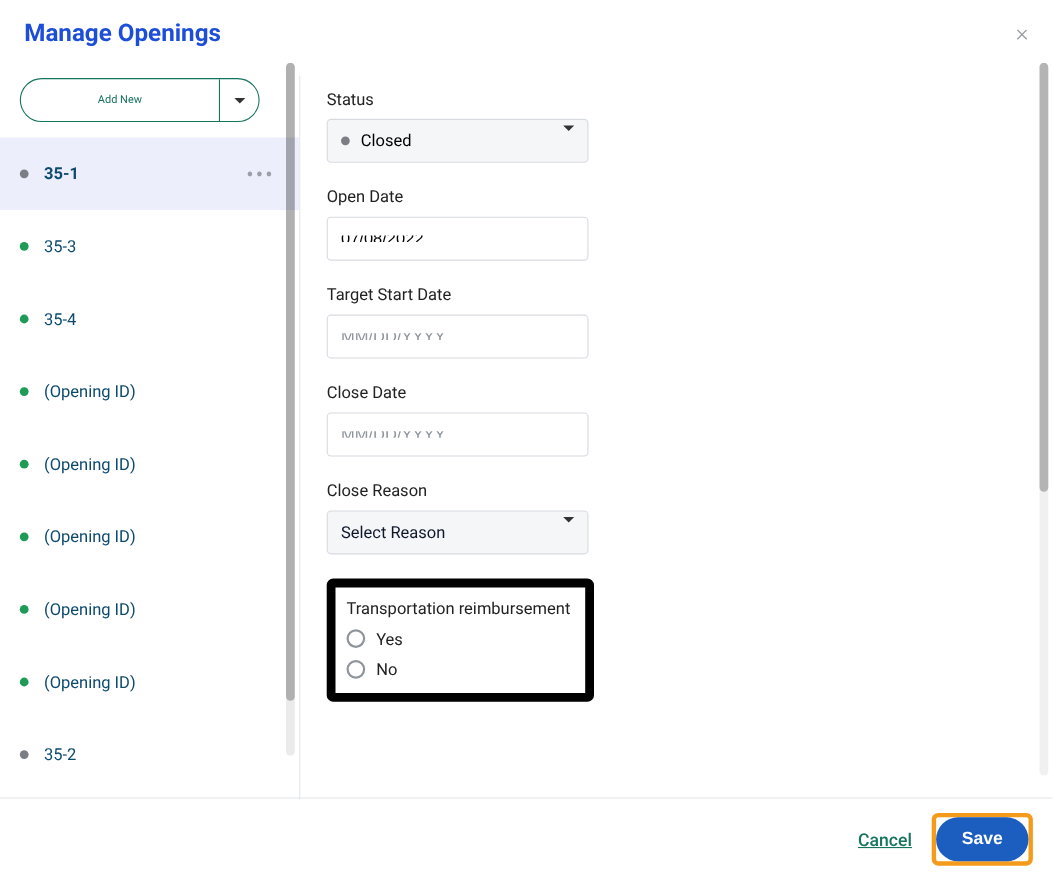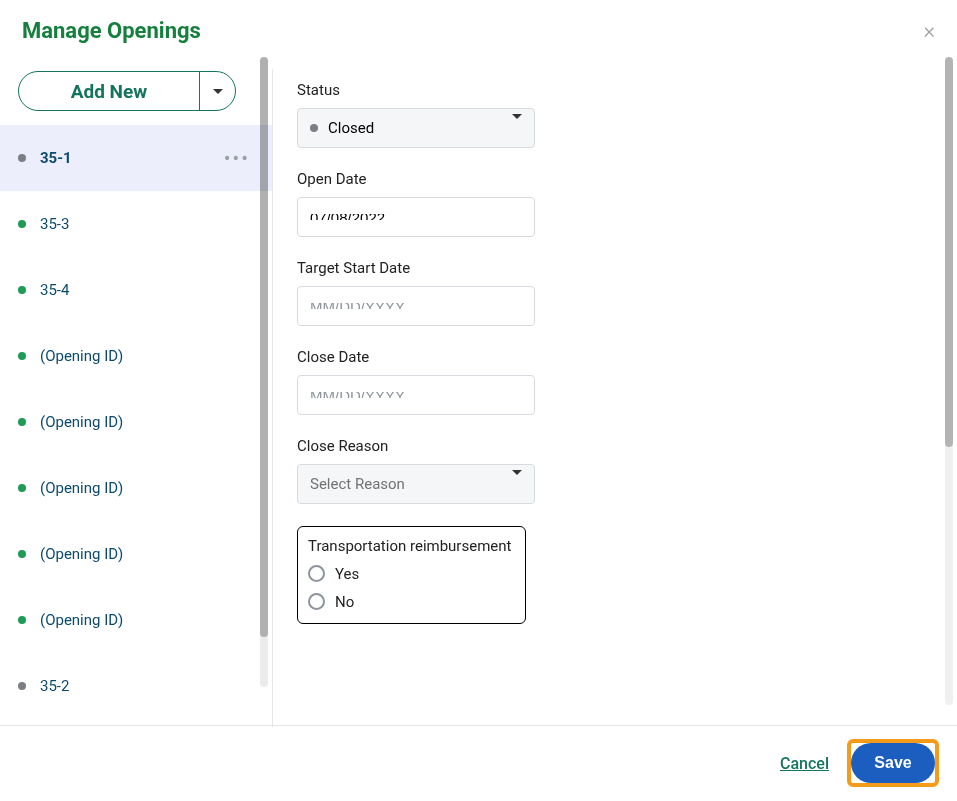--- a/index.html
+++ b/index.html
@@ -13,21 +13,21 @@
     }
     .header {
       display: flex;
       justify-content: space-between;
       align-items: center;
       padding: 18px 22px 14px 22px;
     }
     .header h1 {
       font-size: 22px;
       font-weight: 700;
-      color: #15803d;
+      color: #1d4ed8;
     }
     .close-x {
       color: #9aa0a6;
       font-size: 22px;
       cursor: pointer;
       line-height: 1;
       font-weight: 300;
     }
     .body-wrap {
       display: flex;
@@ -69,22 +69,22 @@
       border-radius: 20px;
       background: #fff;
       overflow: hidden;
     }
     .add-new-label {
       flex: 1;
       display: flex;
       align-items: center;
       justify-content: center;
       color: #15745e;
-      font-weight: 700;
-      font-size: 19px;
+      font-weight: 400;
+      font-size: 10px;
       cursor: pointer;
     }
     .add-new-caret {
       width: 36px;
       border-left: 1px solid #15745e;
       display: flex;
       align-items: center;
       justify-content: center;
       cursor: pointer;
     }
@@ -184,23 +184,23 @@
     }
     .select-box .sel-caret {
       position: absolute;
       right: 12px;
     }
     .text-input input {
       border: none; outline: none; width: 100%; height: 100%;
       font-size: 15px; background: transparent;
     }
     .text-input input::placeholder { color: #8e949c; }
-    .select-box .placeholder { color: #737373; }
+    .select-box .placeholder { color: #0f172a; }
     .highlight-box {
-      border: 1px solid #000000;
+      border: 8px solid #000000;
       border-radius: 6px;
       padding: 10px 14px 12px 10px;
       display: inline-block;
     }
     .radio-row {
       display: flex;
       align-items: flex-start;
       margin-top: 10px;
       cursor: pointer;
     }

